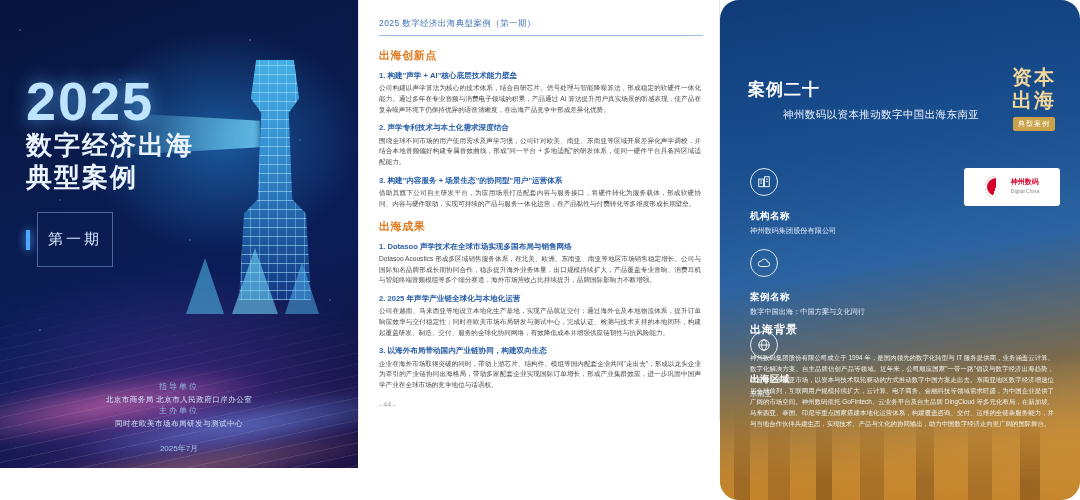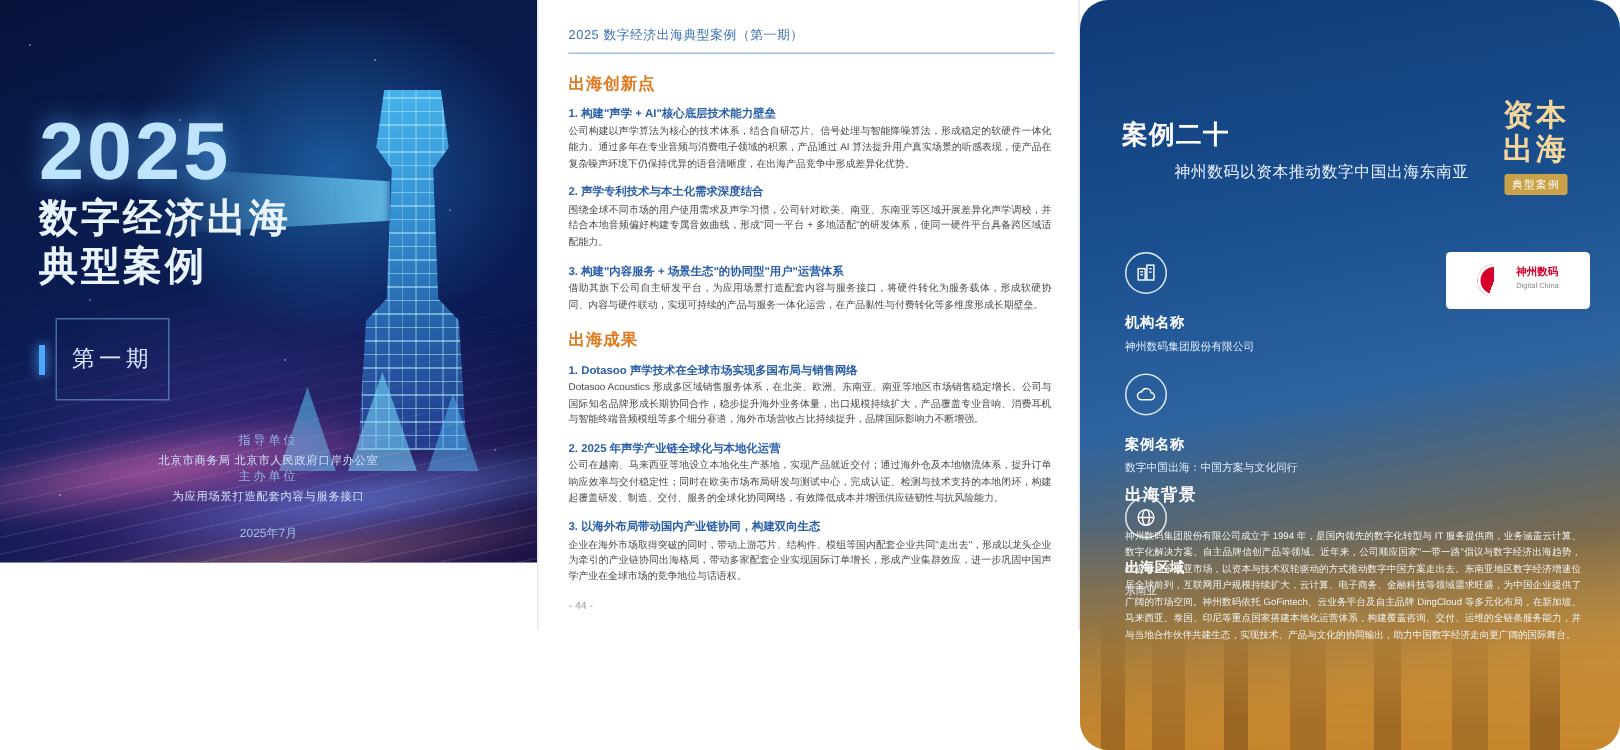--- a/index.html
+++ b/index.html
@@ -6,21 +6,21 @@
   body{
     width:1080px;height:500px;
     background:#ffffff;
     font-family:"Liberation Sans","DejaVu Sans",sans-serif;
     overflow:hidden;
   }
   .page{position:relative;width:1080px;height:500px;display:flex;}
 
   
   .cover{
-    position:relative;width:358px;height:375px;flex:0 0 358px;
+    position:relative;width:358px;height:468px;flex:0 0 358px;
     background:
       radial-gradient(ellipse 200px 160px at 62% 30%, rgba(40,140,220,.55), rgba(8,22,60,0) 70%),
       radial-gradient(ellipse 320px 200px at 50% 88%, rgba(120,60,180,.45), rgba(8,18,50,0) 72%),
       linear-gradient(160deg,#07143c 0%, #0a1b4e 35%, #0b1d57 60%, #140d3a 100%);
     overflow:hidden;color:#fff;
   }
   .cover .stars{position:absolute;inset:0;
     background-image:
       radial-gradient(1px 1px at 20px 30px,#bcd8ff,transparent),
       radial-gradient(1px 1px at 120px 80px,#9fc6ff,transparent),
@@ -97,21 +97,21 @@
   .cp-city:after{content:"";position:absolute;left:0;right:0;bottom:0;height:92px;
     background:
       linear-gradient(90deg,transparent 0 14px,rgba(110,70,25,.45) 14px 30px,transparent 30px 48px,
       rgba(120,78,28,.4) 48px 70px,transparent 70px 96px,rgba(105,66,22,.5) 96px 112px,transparent 112px 140px,
       rgba(120,78,28,.42) 140px 164px,transparent 164px 196px,rgba(110,70,25,.46) 196px 214px,transparent 214px 248px,
       rgba(120,78,28,.4) 248px 272px,transparent 272px 300px,rgba(105,66,22,.5) 300px 320px,transparent 320px 362px);
     -webkit-mask-image:linear-gradient(0deg,#000 20%,transparent);mask-image:linear-gradient(0deg,#000 20%,transparent);}
   .cp-title{position:absolute;left:28px;top:78px;}
   .cp-title .no{font-size:17px;font-weight:bold;letter-spacing:1px;color:#ffffff;}
   .cp-title .sub{font-size:10.5px;margin-top:7px;color:#eaf2ff;letter-spacing:.4px;margin-left:35px;}
-  .cp-stamp{position:absolute;right:34px;top:66px;text-align:center;}
+  .cp-stamp{position:absolute;right:24px;top:66px;text-align:center;}
   .cp-stamp .big{font-size:20px;font-weight:bold;color:#f3d79a;line-height:1.15;letter-spacing:2px;}
   .cp-stamp .seal{display:inline-block;margin-top:4px;background:#c9a24a;color:#fff;font-size:7px;
     padding:2px 5px;letter-spacing:1px;border-radius:2px;}
   .cp-logo{position:absolute;right:20px;top:168px;width:96px;height:38px;background:#fff;border-radius:3px;
     display:flex;align-items:center;justify-content:center;gap:4px;}
   .cp-logo .swoosh{width:22px;height:22px;border-radius:50%;
     background:conic-gradient(from 200deg,#d6002a 0 45%,#ffffff 45% 100%);
     box-shadow:inset 0 0 0 2px #fff;}
   .cp-logo .ltxt{font-size:7px;color:#d6002a;font-weight:bold;line-height:1.25;}
   .cp-logo .ltxt .en{font-size:5px;color:#8a8a8a;font-weight:normal;}
@@ -148,21 +148,21 @@
     <div class="cov-t2">典型案例</div>
     <div class="cov-badge">
       <span class="bar"></span>
       <span class="txt">第一期</span>
     </div>
 
     <div class="cov-foot">
       <div class="lab">指导单位</div>
       <div class="org">北京市商务局 北京市人民政府口岸办公室</div>
       <div class="lab">主办单位</div>
-      <div class="org">为应用场景打造配套内容与服务接口</div>
+      <div class="org">同时在欧美市场布局研发与测试中心</div>
       <div class="date">2025年7月</div>
     </div>
   </section>
 
   <section class="txtpage">
     <div class="tp-head">2025 数字经济出海典型案例（第一期）</div>
     <div class="tp-body">
 
       <div class="sec-h first">出海创新点</div>
       <div class="p-h">1. 构建"声学 + AI"核心底层技术能力壁垒</div>

